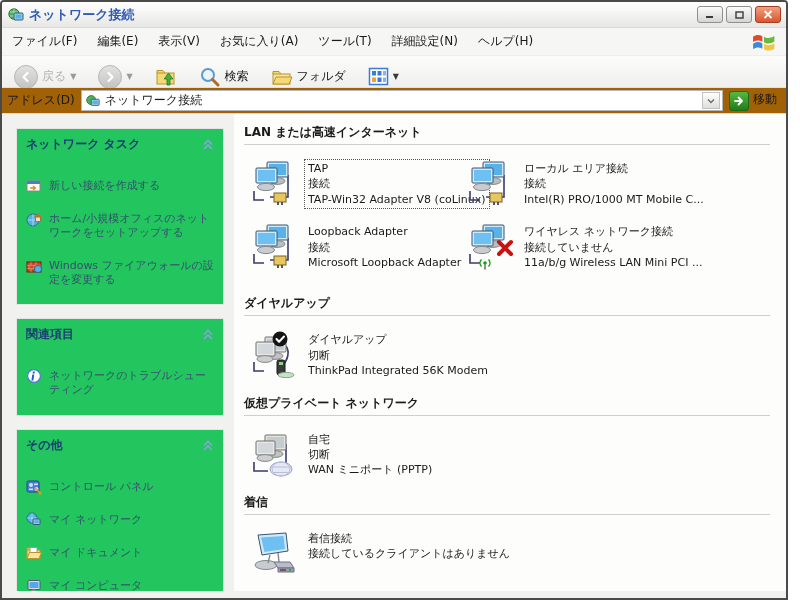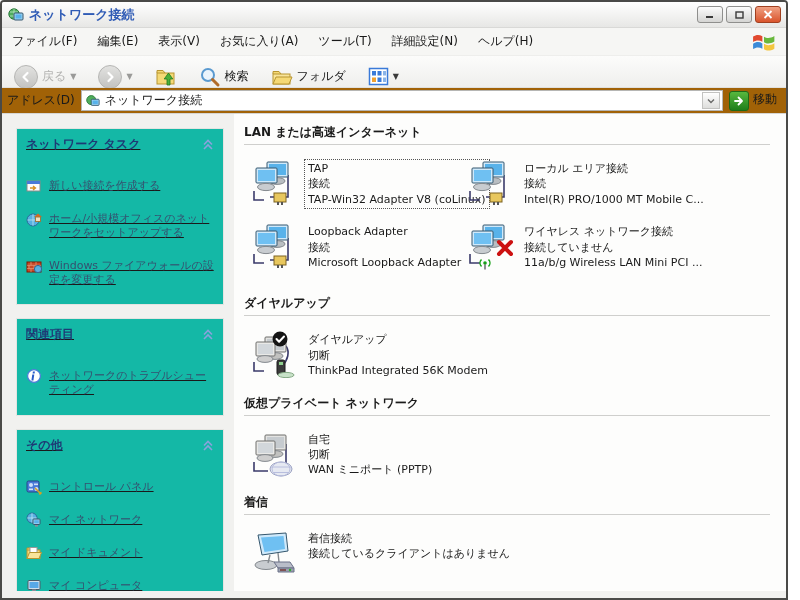--- a/index.html
+++ b/index.html
@@ -42,21 +42,21 @@
                 display:flex; align-items:center; padding:0 2px 0 4px; gap:5px; }
   .addr-drop { margin-left:auto; width:18px; height:17px; border:1px solid #c2c2c0;
                background:linear-gradient(#ffffff,#dededc); display:flex; align-items:center; justify-content:center; }
   .go { display:flex; gap:4px; padding-right:4px; }
   .go-icon { width:20px; height:20px; border-radius:3px; border:1px solid #1d6a18;
              background:linear-gradient(#57b83e,#1f7e1a); display:flex; align-items:center; justify-content:center; }
 
   
   .content { flex:1; display:flex; overflow:hidden; background:#f1f1ef; padding-bottom:7px; }
   .sidebar { width:232px; flex:none; padding:14px 10px 0 14px; overflow:hidden; }
-  .panel { background:#14b8a6; border:1px solid #e4e4e1; margin-bottom:13px;text-decoration:underline; }
+  .panel { background:#22c55e; border:1px solid #e4e4e1; margin-bottom:13px; }
   .panel-header { display:flex; justify-content:space-between; align-items:center;
                   padding:7px 9px 6px; font-weight:bold; color:#1e3a75; }
   .panel-body { padding:2px 8px 9px 9px; }
   .task { display:flex; gap:7px; margin:18px 0 8px; font-size:11px; color:#36506f; align-items:flex-start; line-height:1.3; }
   .task .ic { flex:none; margin-top:-1px; }
   .detail-body { border-top:1px solid #eeeeea; padding:8px 10px 14px; font-size:11px; line-height:1.4; }
   .detail-name { font-weight:bold; }
 
   .main { flex:1; background:#fdfdfc; padding:10px 0 0 10px; overflow:hidden; }
   .group-header { font-weight:bold; border-bottom:1px solid #cfcfcd; padding-bottom:3px; margin:0 16px 14px 0; }

